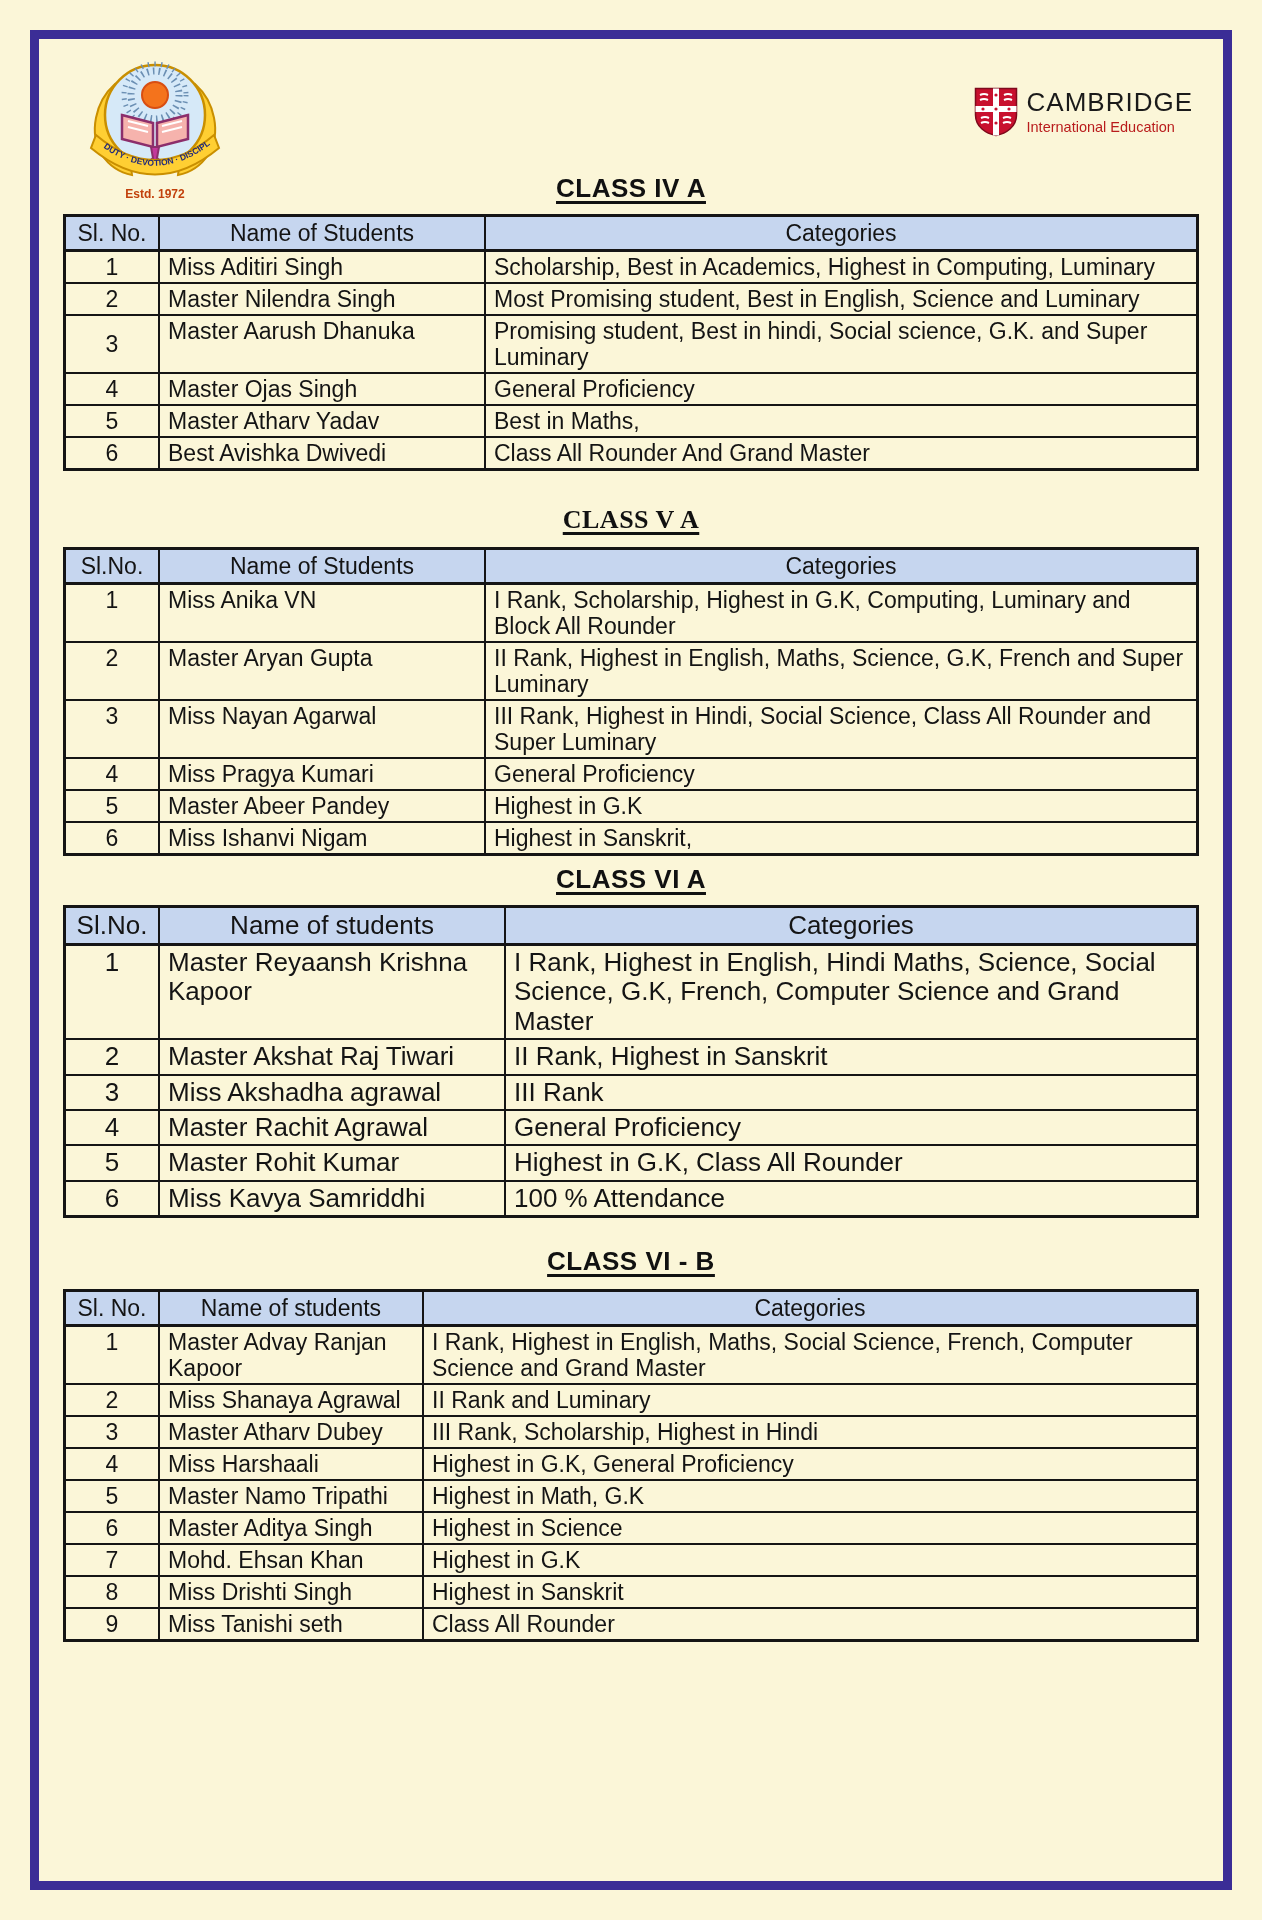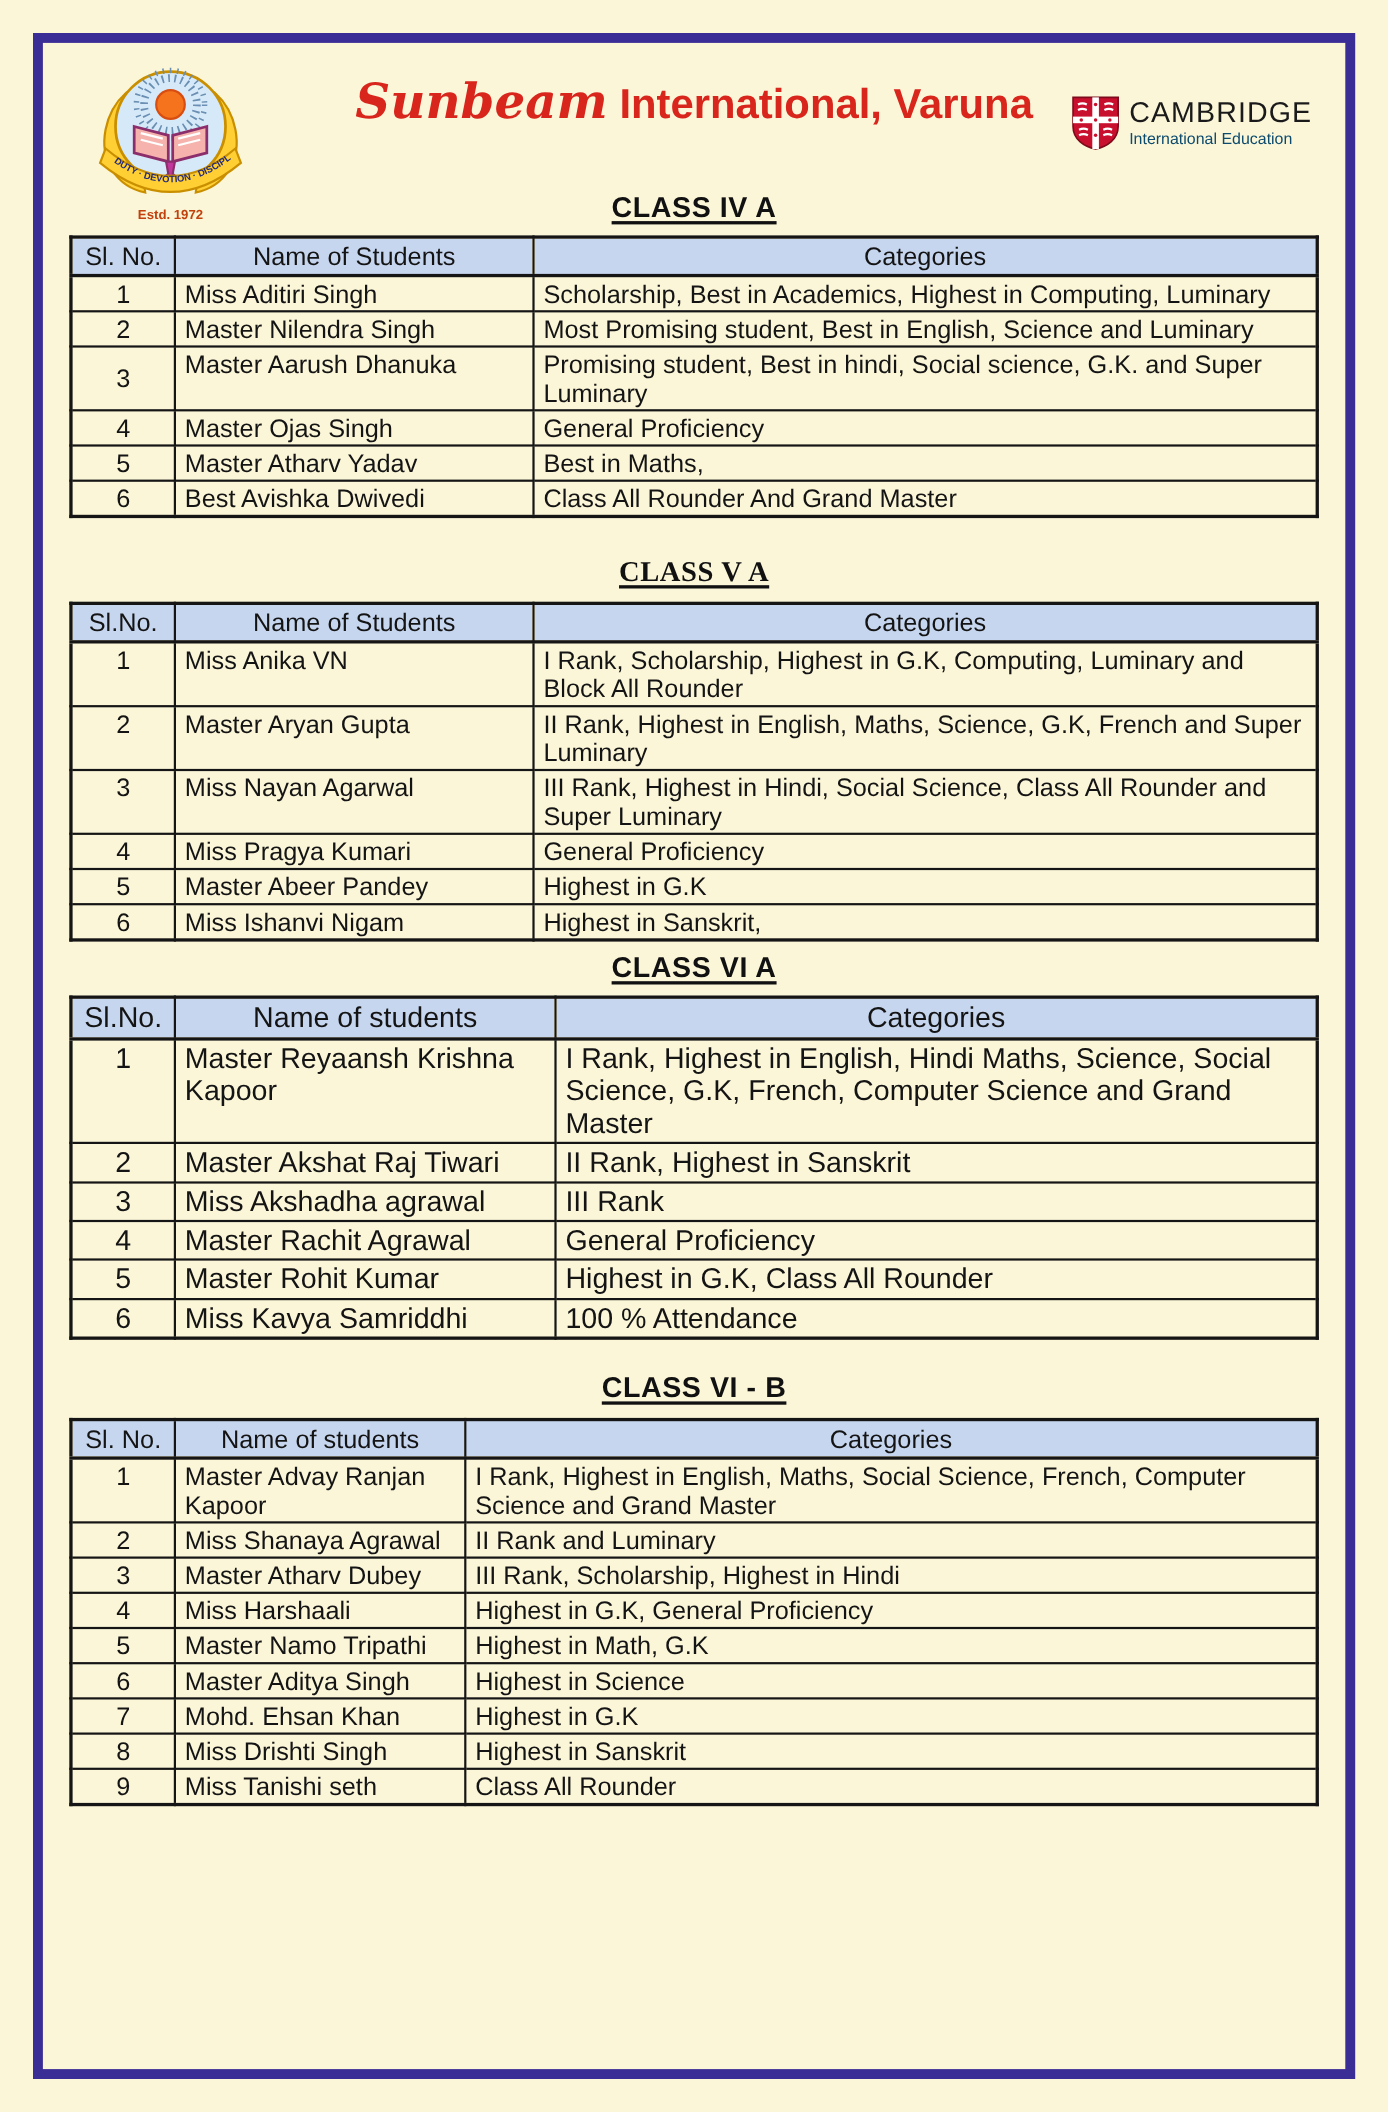--- a/index.html
+++ b/index.html
@@ -20,21 +20,21 @@
   
   .masthead { position:relative; height:112px; }
   .school-logo { position:absolute; left:14px; top:0; width:156px; text-align:center; }
   .estd { font-size:12px; font-weight:bold; color:#c2410c; margin-top:-4px; }
   .title-block { text-align:center; padding-top:14px; }
   .school-name { font-size:38px; line-height:1.1; color:var(--title-red,#D9261C); font-weight:bold; }
   .script { font-family:"DejaVu Serif", serif; font-style:italic; font-size:44px; }
   .session { font-family:"Liberation Serif", serif; font-weight:bold; font-size:31px; color:#131313; margin-top:8px; }
   .cambridge { position:absolute; right:6px; top:32px; display:flex; align-items:center; gap:9px; }
   .cam-name { font-family:Liberation Sans, sans-serif; font-size:26px; letter-spacing:1px; color:#1a1a1a; line-height:1; }
-  .cam-sub { font-size:14.5px; color:#0c4a6e; margin-top:4px; }
+  .cam-sub { font-size:14.5px; color:#b91c1c; margin-top:4px; }
   
   .class-title {
     text-align:center; font-size:26px; font-weight:bold; letter-spacing:.5px;
     text-decoration:underline; text-decoration-thickness:3px; text-underline-offset:4px;
     margin:0; color:#111;
   }
   section.t0 .class-title { margin:6px 0 10px; }
   section.t1 .class-title { margin:34px 0 12px;font-family:Liberation Serif, serif; }
   section.t2 .class-title { margin:8px 0 10px; }
   section.t3 .class-title { margin:28px 0 12px; }
@@ -85,21 +85,20 @@
               <path id="ribArc" d="M20 90 Q75 132 131 89" fill="none"></path>
             </defs>
           <text font-size="8.5" font-weight="bold" fill="#232B7A" font-family="Liberation Sans, sans-serif">
             <textPath href="#ribArc" startOffset="4">DUTY · DEVOTION · DISCIPLINE</textPath>
           </text>
         </svg>
         <div class="estd">Estd. 1972</div>
       </div>
 
       <div class="title-block">
-        <div class="school-name"><span class="script">Sunbeam</span><span> International, Varuna</span></div>
       </div>
 
       <div class="cambridge">
         <svg width="44" height="50" viewBox="0 0 44 50">
           <path d="M1.5 1.5 H42.5 V28 C42.5 40 32 46.5 22 48.5 C12 46.5 1.5 40 1.5 28 Z" fill="#C8102E" stroke="#7e0a1c" stroke-width="1.5"></path>
           <rect x="19" y="1.5" width="6" height="47" fill="#ffffff"></rect>
           <rect x="1.5" y="19" width="41" height="6" fill="#ffffff"></rect>
           <circle cx="22" cy="8" r="1.6" fill="#C8102E"></circle>
           <circle cx="22" cy="22" r="1.6" fill="#C8102E"></circle>
           <circle cx="22" cy="36" r="1.6" fill="#C8102E"></circle>

